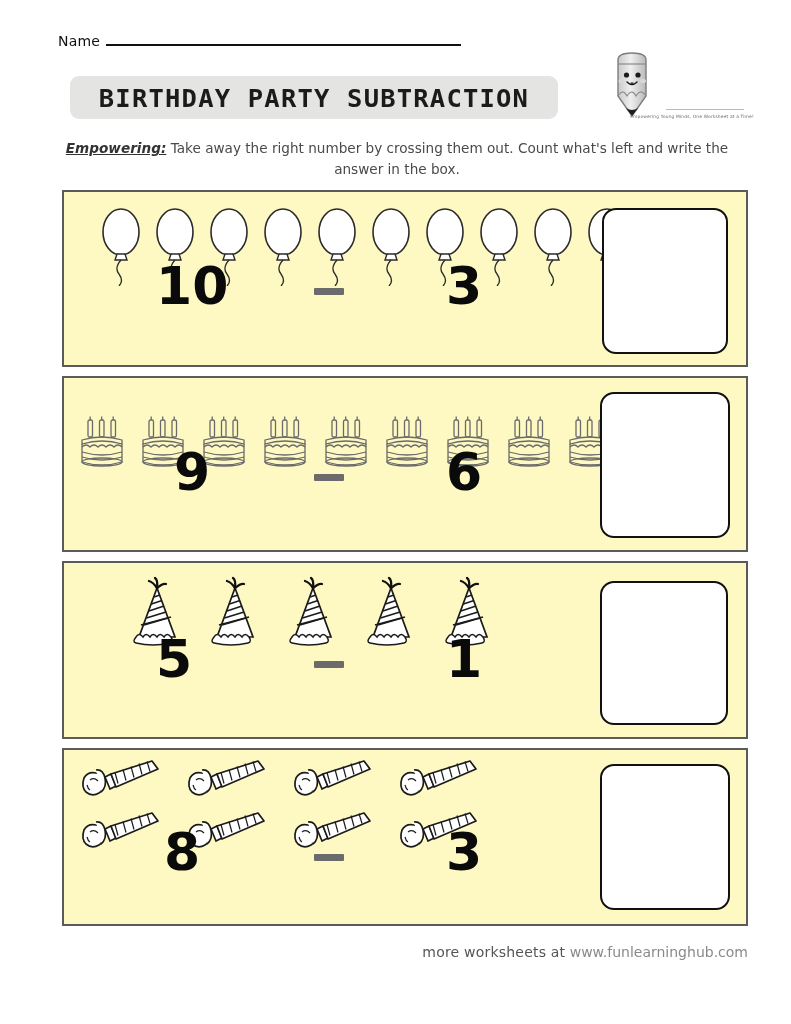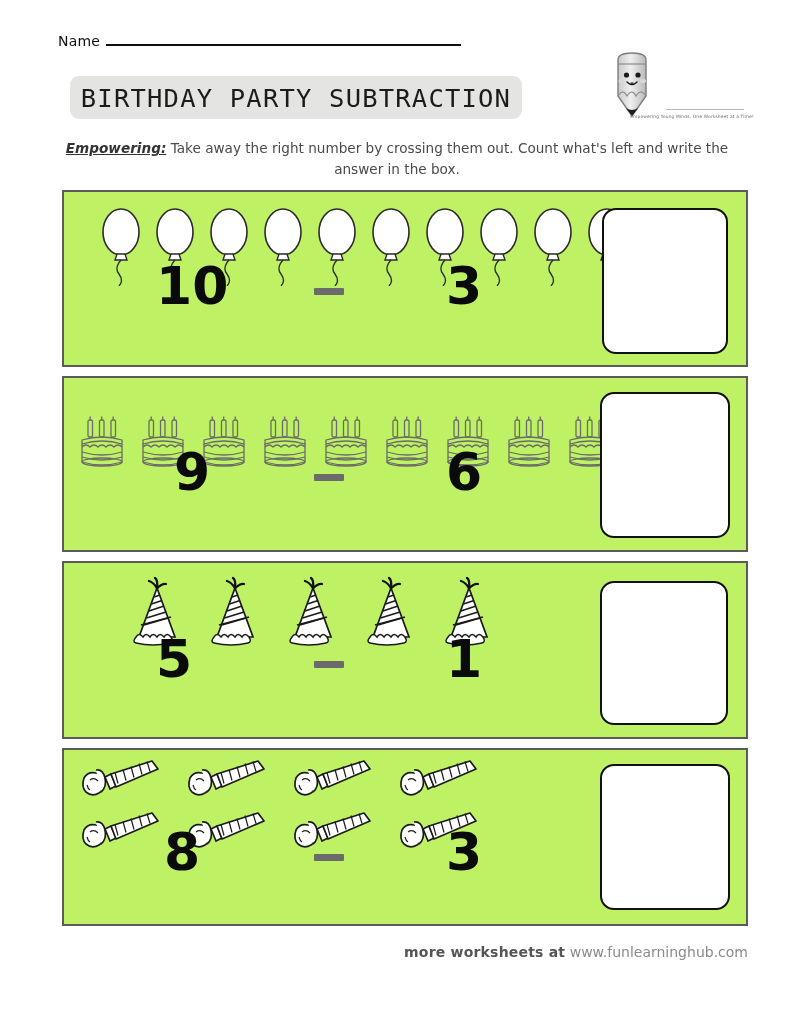--- a/index.html
+++ b/index.html
@@ -34,27 +34,28 @@
     width: 355px;
     height: 0;
     border-bottom: 2px solid #111;
     margin-bottom: 3px;
   }
 
   .title-band {
     position: absolute;
     left: 70px;
     top: 76px;
-    width: 452px;
+    width: 488px;
     height: 43px;
     background: #e4e4e2;
     border-radius: 9px;
     display: flex;
     align-items: center;
     justify-content: center;
+    font-weight: bold;
   }
   .title-text {
     font-family: "DejaVu Sans Mono", monospace;
     font-size: 25.5px;
     letter-spacing: 1.2px;
     color: #1b1b1b;
     white-space: nowrap;
   }
 
   
@@ -124,21 +125,21 @@
   .problems {
     position: absolute;
     left: 62px;
     top: 190px;
     width: 686px;
   }
   .prow {
     position: relative;
     box-sizing: border-box;
     border: 2px solid #5b5b5b;
-    background: #bef264;
+    background: #fef9c3;
     margin-bottom: 9px;
   }
   .icon-wrap { display: flex; align-items: center; justify-content: center; }
   .num {
     position: absolute;
     font-family: "DejaVu Sans", sans-serif;
     font-weight: bold;
     font-size: 52px;
     line-height: 56px;
     color: #0a0a0a;
@@ -180,21 +181,21 @@
     left: 62px;
     top: 944px;
     width: 686px;
     text-align: right;
     font-family: "DejaVu Sans", sans-serif;
     font-size: 14px;
     color: #8a8a8a;
   }
   .footer b {
     color: #555;
-    font-weight: bold;
+    font-weight: normal;
     letter-spacing: .2px;
   }
 </style>
 </head>
 <body>
 
 <div class="name-row">
   <span class="name-label">Name</span>
   <span class="name-line"></span>
 </div>

